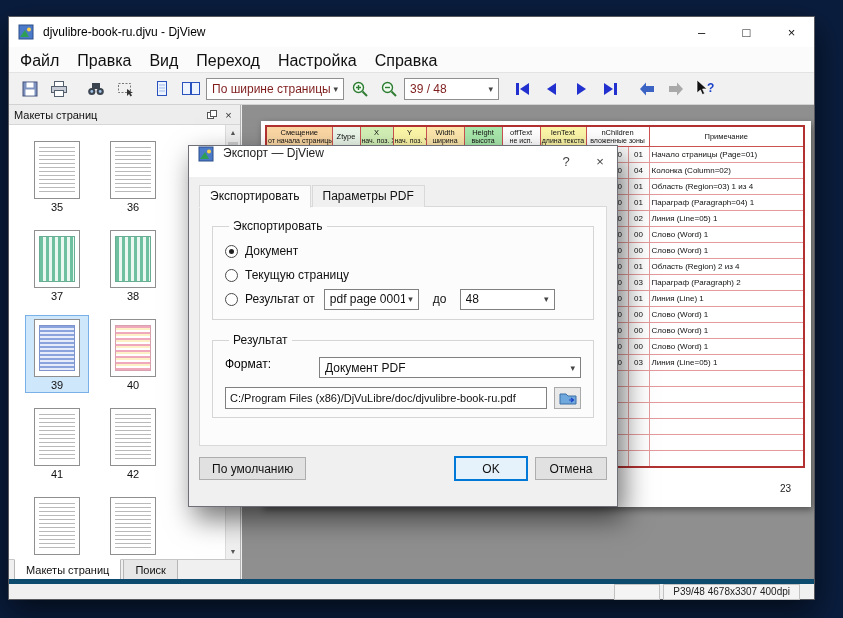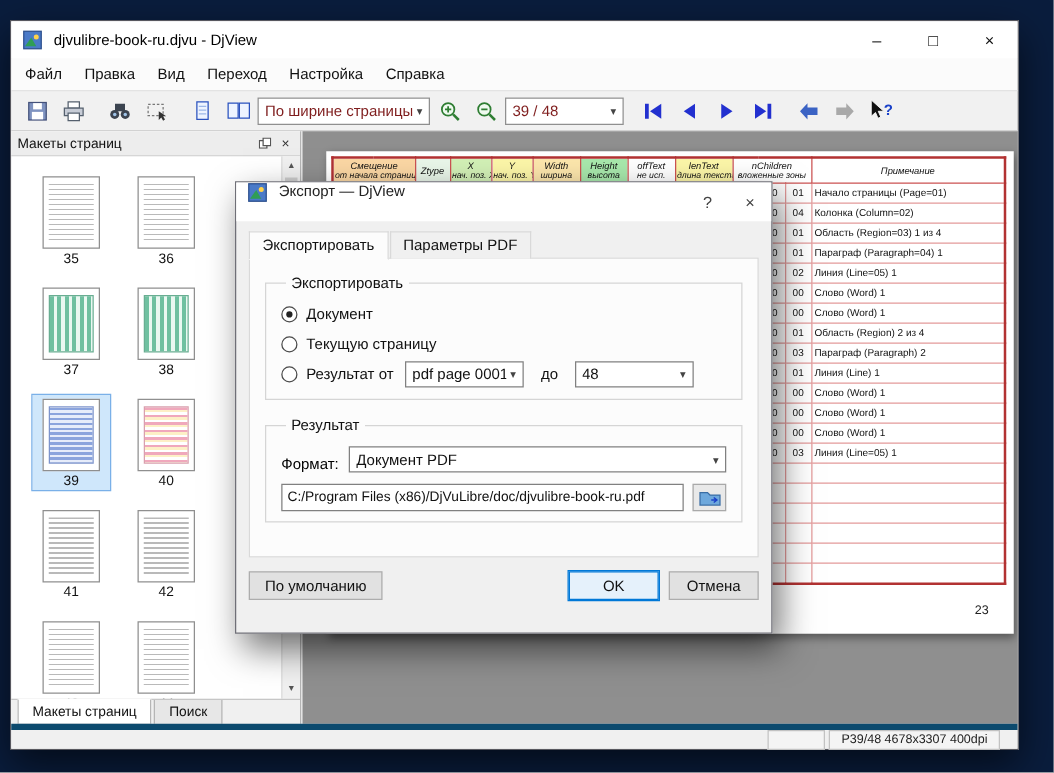--- a/index.html
+++ b/index.html
@@ -9,21 +9,21 @@
   
   .window { position:absolute; left:8px; top:16px; width:807px; height:584px;
             background:#f0f0f0; border:1px solid #58585f; box-shadow:0 12px 30px rgba(0,0,0,.6); }
   .titlebar { height:30px; background:#ffffff; display:flex; align-items:center; }
   .titlebar .title { flex:1; font-size:12px; color:#000; padding-left:4px; white-space:nowrap; }
   .app-ic { margin:0 5px 0 9px; flex:none; }
   .win-btn { width:45px; height:29px; display:flex; align-items:center; justify-content:center;
              font-size:13px; color:#111; }
 
   .menubar { height:25px; background:#fbfbfb; display:flex; align-items:stretch; padding-left:2px; }
-  .menu-item { padding:5px 9px 0; font-size:12px; color:#111; }
+  .menu-item { padding:5px 9px 0; font-size:16px; color:#111; }
 
   .toolbar { height:33px; background:#f1f1f1; border-top:1px solid #e3e3e3; border-bottom:1px solid #d2d2d2;
              display:flex; align-items:center; padding:0 7px; gap:2px; }
   .tbtn { width:27px; height:27px; flex:none; display:flex; align-items:center; justify-content:center; }
   .tsep { width:6px; flex:none; }
   .combo { height:22px; background:#fff; border:1px solid #8f8f8f; display:flex; align-items:center;
            font-size:12px; padding:0 2px 0 5px; color:#7f1d1d; }
   .combo-text { white-space:nowrap; overflow:hidden; flex:1; }
   .combo-arrow { flex:none; color:#444; font-size:9px; padding:0 3px; }
   .combo-arrow::after { content:"▾"; }
@@ -63,21 +63,21 @@
   .side-tab.active { background:#ffffff; margin-top:-1px; border-top:1px solid #fff; }
 
   
   .main-area { position:absolute; left:233px; top:88px; right:0; height:476px; background:#8f8f8f; overflow:hidden; }
   .doc-page { position:absolute; left:19px; top:16px; width:550px; height:386px; background:#ffffff;
               box-shadow:2px 3px 7px rgba(0,0,0,.4); }
   .doc-table { border-collapse:collapse; table-layout:fixed; width:540px; margin:4px;
                border:2px solid #b23232; }
   .doc-table th, .doc-table td { border:1px solid #e49a9a; height:16px; padding:0 2px; overflow:hidden;
                white-space:nowrap; font-size:8px; color:#111; }
-  .doc-table thead th { border-color:#cc5252; font-weight:normal; text-align:center; padding:1px; vertical-align:middle;font-style:italic; }
+  .doc-table thead th { border-color:#cc5252; font-weight:normal; text-align:center; padding:1px; vertical-align:middle; }
   .th-t { font-size:7.5px; line-height:9px; }
   .th-s { font-size:7px; line-height:8px; }
   .num-cell { text-align:center; }
   .note-cell { text-align:left; }
   .page-num { position:absolute; right:20px; bottom:13px; font-size:10px; color:#222; }
 
   
   .statusbar { position:absolute; left:0; right:0; bottom:0; height:20px; background:#f0f0f0;
                border-top:5px solid #0c4a6e; display:flex; align-items:center; font-size:10px; color:#222;
                padding-right:14px; }
@@ -104,21 +104,21 @@
   legend { font-size:12px; color:#111; padding:0 4px; margin-left:4px; }
   .radio-row { display:flex; align-items:center; height:24px; gap:7px; font-size:12px; color:#111; }
   .radio { width:13px; height:13px; border:1px solid #4a4a4a; border-radius:50%; background:#fff;
            position:relative; flex:none; }
   .radio.checked::after { content:""; position:absolute; inset:3px; background:#222; border-radius:50%; }
   .dlg-combo { height:21px; border:1px solid #808080; background:#fff; display:flex; align-items:center;
                padding:0 2px 0 5px; font-size:12px; color:#111; }
   .from-combo { width:95px; margin-left:2px; }
   .to-combo { width:95px; }
   .to-label { margin:0 6px 0 7px; }
-  .format-row { display:flex; align-items:flex-end; margin:4px 0 9px; }
+  .format-row { display:flex; align-items:flex-start; margin:4px 0 9px;gap:40px; }
   .fmt-label { width:54px; flex:none; }
   .fmt-combo { flex:1; }
   .path-row { display:flex; align-items:center; }
   .path-input { flex:1; height:22px; border:1px solid #808080; background:#fff; font-size:11px;
                 padding:0 4px; font-family:"Liberation Sans", sans-serif; color:#111; }
   .browse-btn { width:27px; height:22px; border:1px solid #a9a9a9; background:#e9e9e9; margin-left:7px;
                 display:flex; align-items:center; justify-content:center; flex:none; }
   .dlg-footer { display:flex; align-items:center; margin:11px 10px 0; gap:8px; }
   .btn { height:23px; border:1px solid #adadad; background:#e1e1e1; font-size:12px; color:#111;
          display:flex; align-items:center; justify-content:center; padding:0 12px; }

